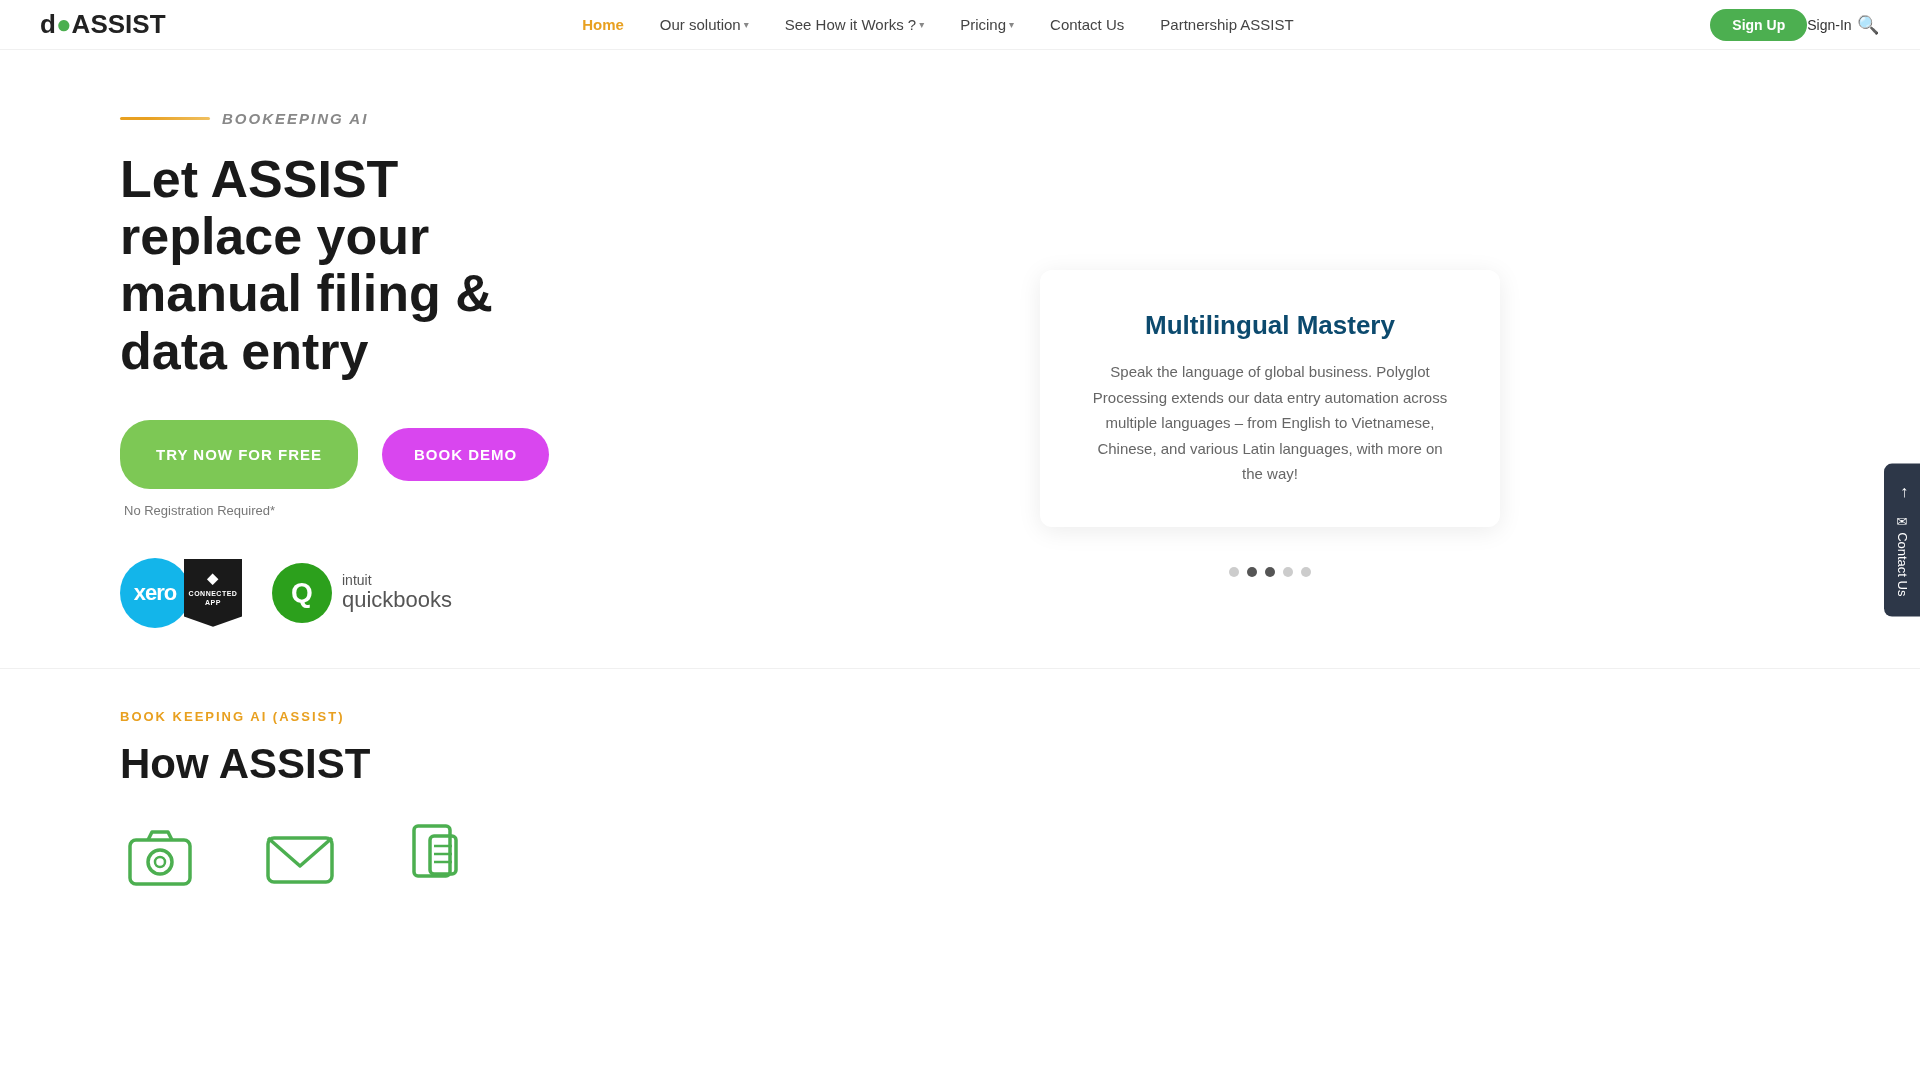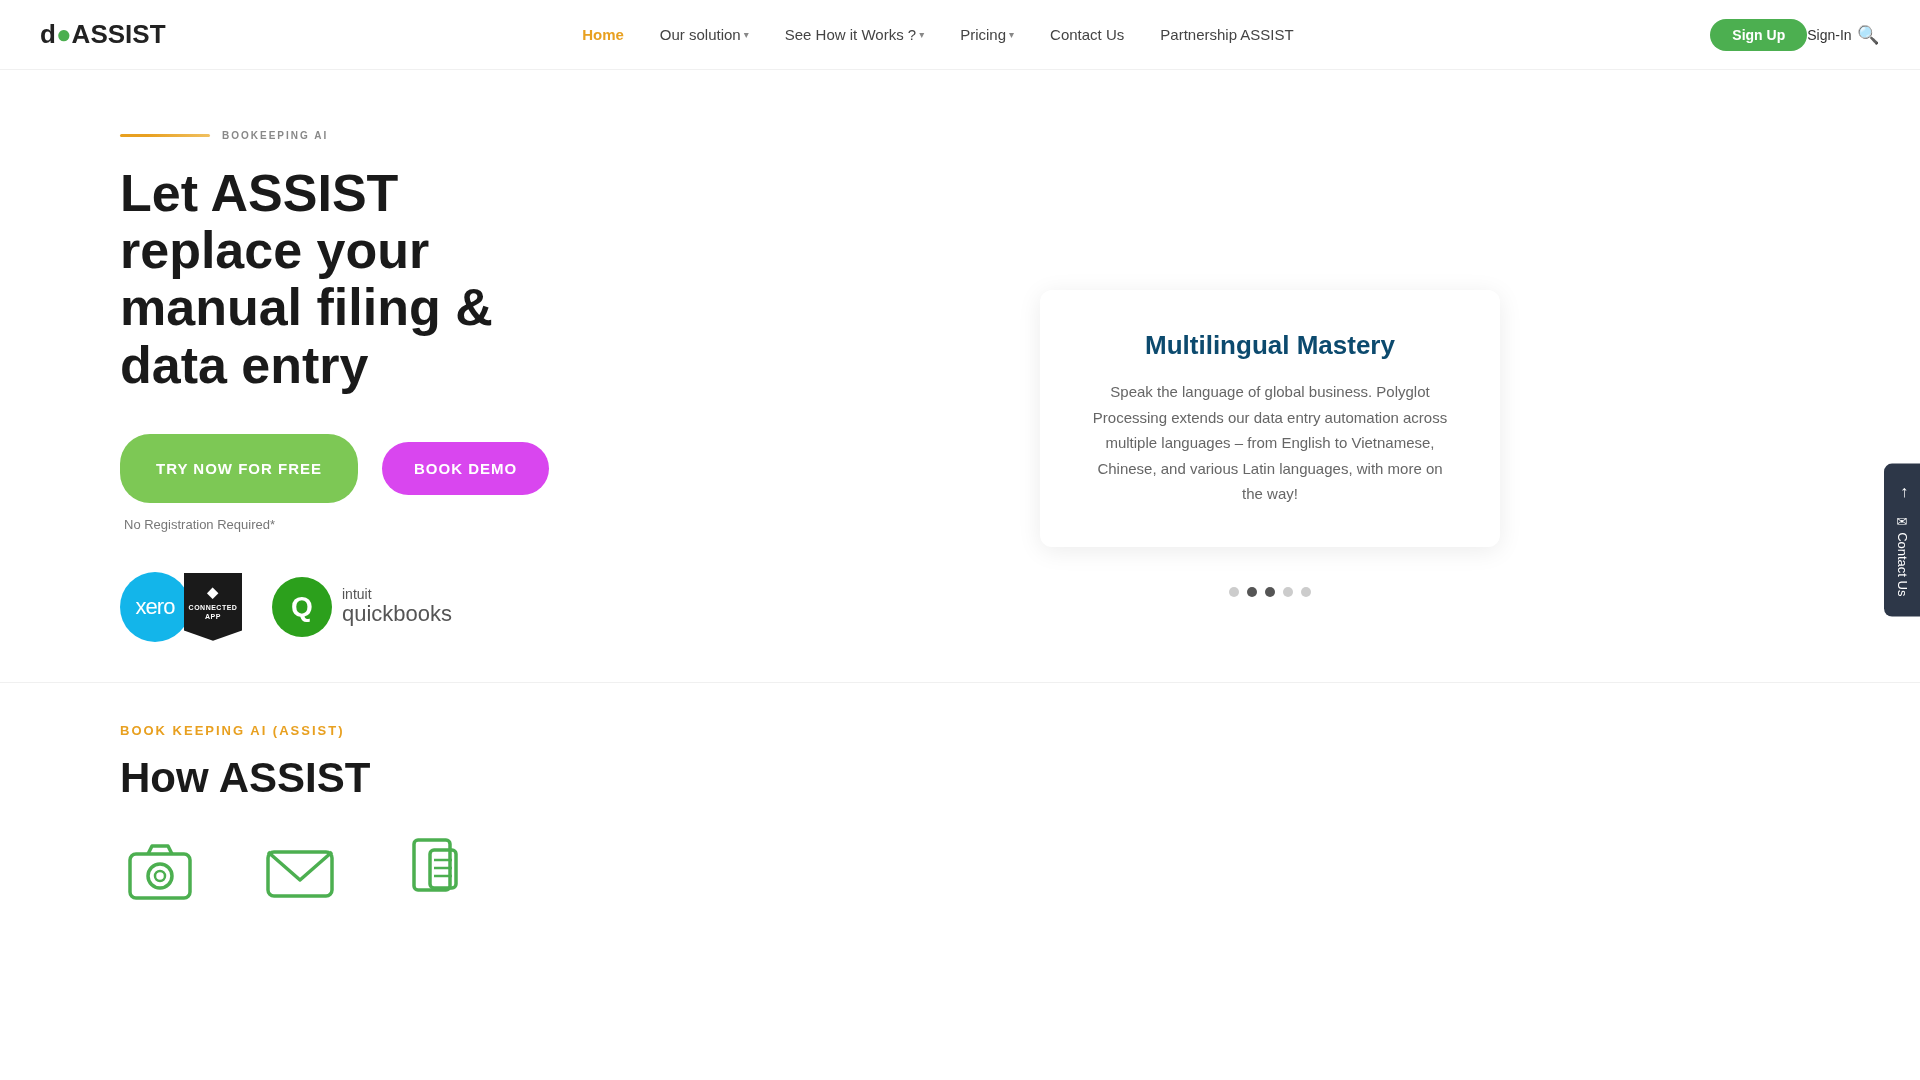--- a/index.html
+++ b/index.html
@@ -4,21 +4,21 @@
   <style>
     * { margin: 0; padding: 0; box-sizing: border-box; }
     body { font-family: 'Segoe UI', Arial, sans-serif; background: #fff; color: #222; overflow-x: hidden; }
 
     
     nav {
       display: flex;
       align-items: center;
       justify-content: space-between;
       padding: 0 40px;
-      height: 70px;
+      height: 50px;
       border-bottom: 1px solid #f0f0f0;
       position: relative;
       z-index: 100;
     }
     .nav-logo {
       display: flex;
       align-items: center;
       gap: 6px;
       font-size: 26px;
       font-weight: 700;
@@ -98,25 +98,26 @@
       margin-bottom: 24px;
     }
     .eyebrow-line {
       display: inline-block;
       width: 90px;
       height: 3px;
       background: linear-gradient(to right, #e8a020 30%, #f0c060 100%);
       border-radius: 2px;
     }
     .eyebrow-text {
-      font-size: 10px;
+      font-size: 15px;
       font-weight: 700;
       letter-spacing: 2px;
       color: #888;
       text-transform: uppercase;
+      font-style: italic;
     }
     .hero-headline {
       font-size: 52px;
       font-weight: 800;
       line-height: 1.1;
       color: #1a1a1a;
       margin-bottom: 40px;
     }
     .hero-buttons {
       display: flex;
@@ -167,21 +168,21 @@
     .xero-circle {
       width: 70px;
       height: 70px;
       border-radius: 50%;
       background: #13b5ea;
       display: flex;
       align-items: center;
       justify-content: center;
       color: #fff;
       font-size: 22px;
-      font-weight: 400;
+      font-weight: 700;
       letter-spacing: -1px;
     }
     .connected-badge {
       width: 58px;
       height: 68px;
       background: #1a1a1a;
       clip-path: polygon(0 0, 100% 0, 100% 85%, 50% 100%, 0 85%);
       display: flex;
       flex-direction: column;
       align-items: center;

